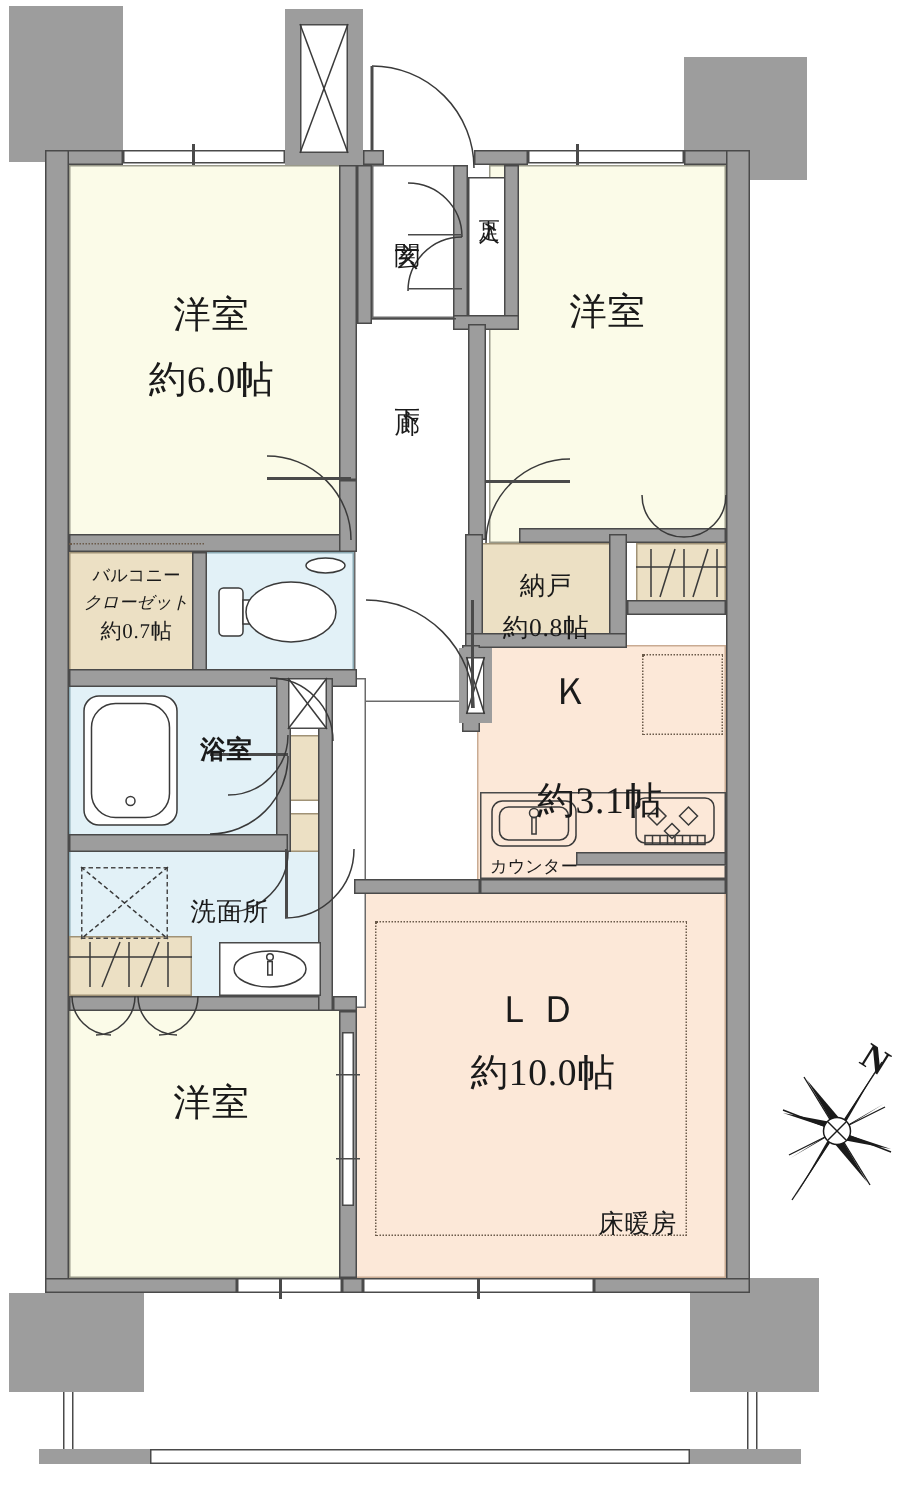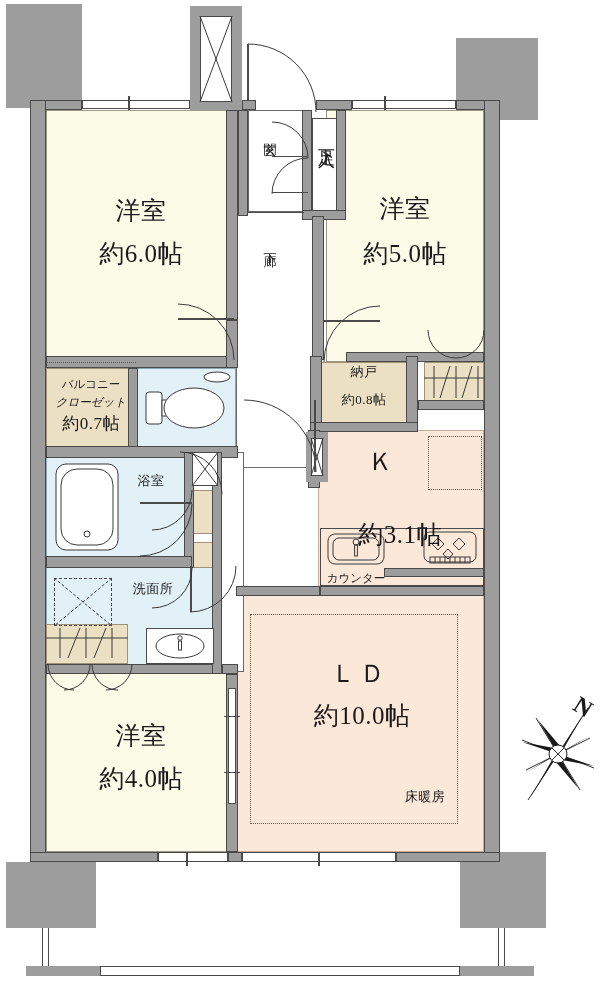--- a/index.html
+++ b/index.html
@@ -54,22 +54,22 @@
   }
   .lbl {
     position: absolute;
     text-align: center;
     color: #1a1a1a;
     line-height: 1.12;
     white-space: nowrap;
     letter-spacing: 0.5px;
   }
   .lbl.big   { font-size: 25px; }
-  .lbl.mid   { font-size: 13px; }
-  .lbl.small { font-size: 17px; }
+  .lbl.mid   { font-size: 17px; margin-top: 16px; }
+  .lbl.small { font-size: 14px; }
   .lbl.tiny  { font-size: 11.5px; letter-spacing: 0px; }
   .lbl.vert  {
     writing-mode: vertical-rl;
     text-orientation: upright;
     white-space: nowrap;
     text-align: left;
   }
   .sans { font-family: "Liberation Sans", "DejaVu Sans", sans-serif; }
   svg { position: absolute; overflow: visible; }
 </style>
@@ -332,40 +332,38 @@
   <div class="thin" style="left:272px;top:156px;width:36px;height:1.4px;"></div>
   <div class="thin" style="left:272px;top:192px;width:36px;height:1.4px;"></div>
   <div class="thin" style="left:248px;top:212px;width:56px;height:1.4px;"></div>
 
   <svg style="left:318px;top:356px;width:0px;height:0px;"></svg>
 
   <div class="lbl big" style="left:91px;top:197px;width:100px;">洋室</div>
   <div class="lbl big" style="left:66px;top:240px;width:150px;">約6.0帖</div>
 
   <div class="lbl big" style="left:355px;top:195px;width:100px;">洋室</div>
-  <div class="lbl big" style="left:330px;top:240px;width:150px;">約5.0帖</div>
 
   <div class="lbl big" style="left:91px;top:722px;width:100px;">洋室</div>
-  <div class="lbl big" style="left:66px;top:765px;width:150px;">約4.0帖</div>
 
   <div class="lbl big" style="left:310px;top:660px;width:100px;letter-spacing:4px;">ＬＤ</div>
   <div class="lbl big" style="left:292px;top:702px;width:140px;">約10.0帖</div>
   <div class="lbl mid" style="left:380px;top:790px;width:90px;">床暖房</div>
 
   <div class="lbl big" style="left:356px;top:448px;width:50px;">Ｋ</div>
   <div class="lbl big" style="left:330px;top:485px;width:140px;margin-top:36px;">約3.1帖</div>
 
   <div class="lbl mid" style="left:334px;top:365px;width:60px;">納戸</div>
   <div class="lbl mid" style="left:318px;top:393px;width:92px;">約0.8帖</div>
 
   <div class="lbl tiny sans" style="left:48px;top:378px;width:86px;">バルコニー</div>
   <div class="lbl tiny sans" style="left:48px;top:396px;width:86px;font-style:italic;">クローゼット</div>
   <div class="lbl small" style="left:48px;top:414px;width:86px;">約0.7帖</div>
 
-  <div class="lbl mid" style="left:120px;top:474px;width:62px;">浴室</div>
+  <div class="lbl mid" style="left:120px;top:474px;width:62px;font-weight:bold;">浴室</div>
   <div class="lbl mid" style="left:110px;top:582px;width:86px;">洗面所</div>
 
   <div class="lbl mid vert" style="left:262px;top:132px;height:52px;">玄関</div>
   <div class="lbl mid vert" style="left:262px;top:243px;height:52px;">廊下</div>
   <div class="lbl small vert" style="left:317px;top:136px;height:60px;">下足入</div>
 
   <svg style="left:516px;top:690px;width:86px;height:110px;">
     <g stroke="#1a1a1a" stroke-width="0.9" fill="none">
       <path d="M42,64 L72,18"></path>
       <path d="M42,64 L12,110"></path>

